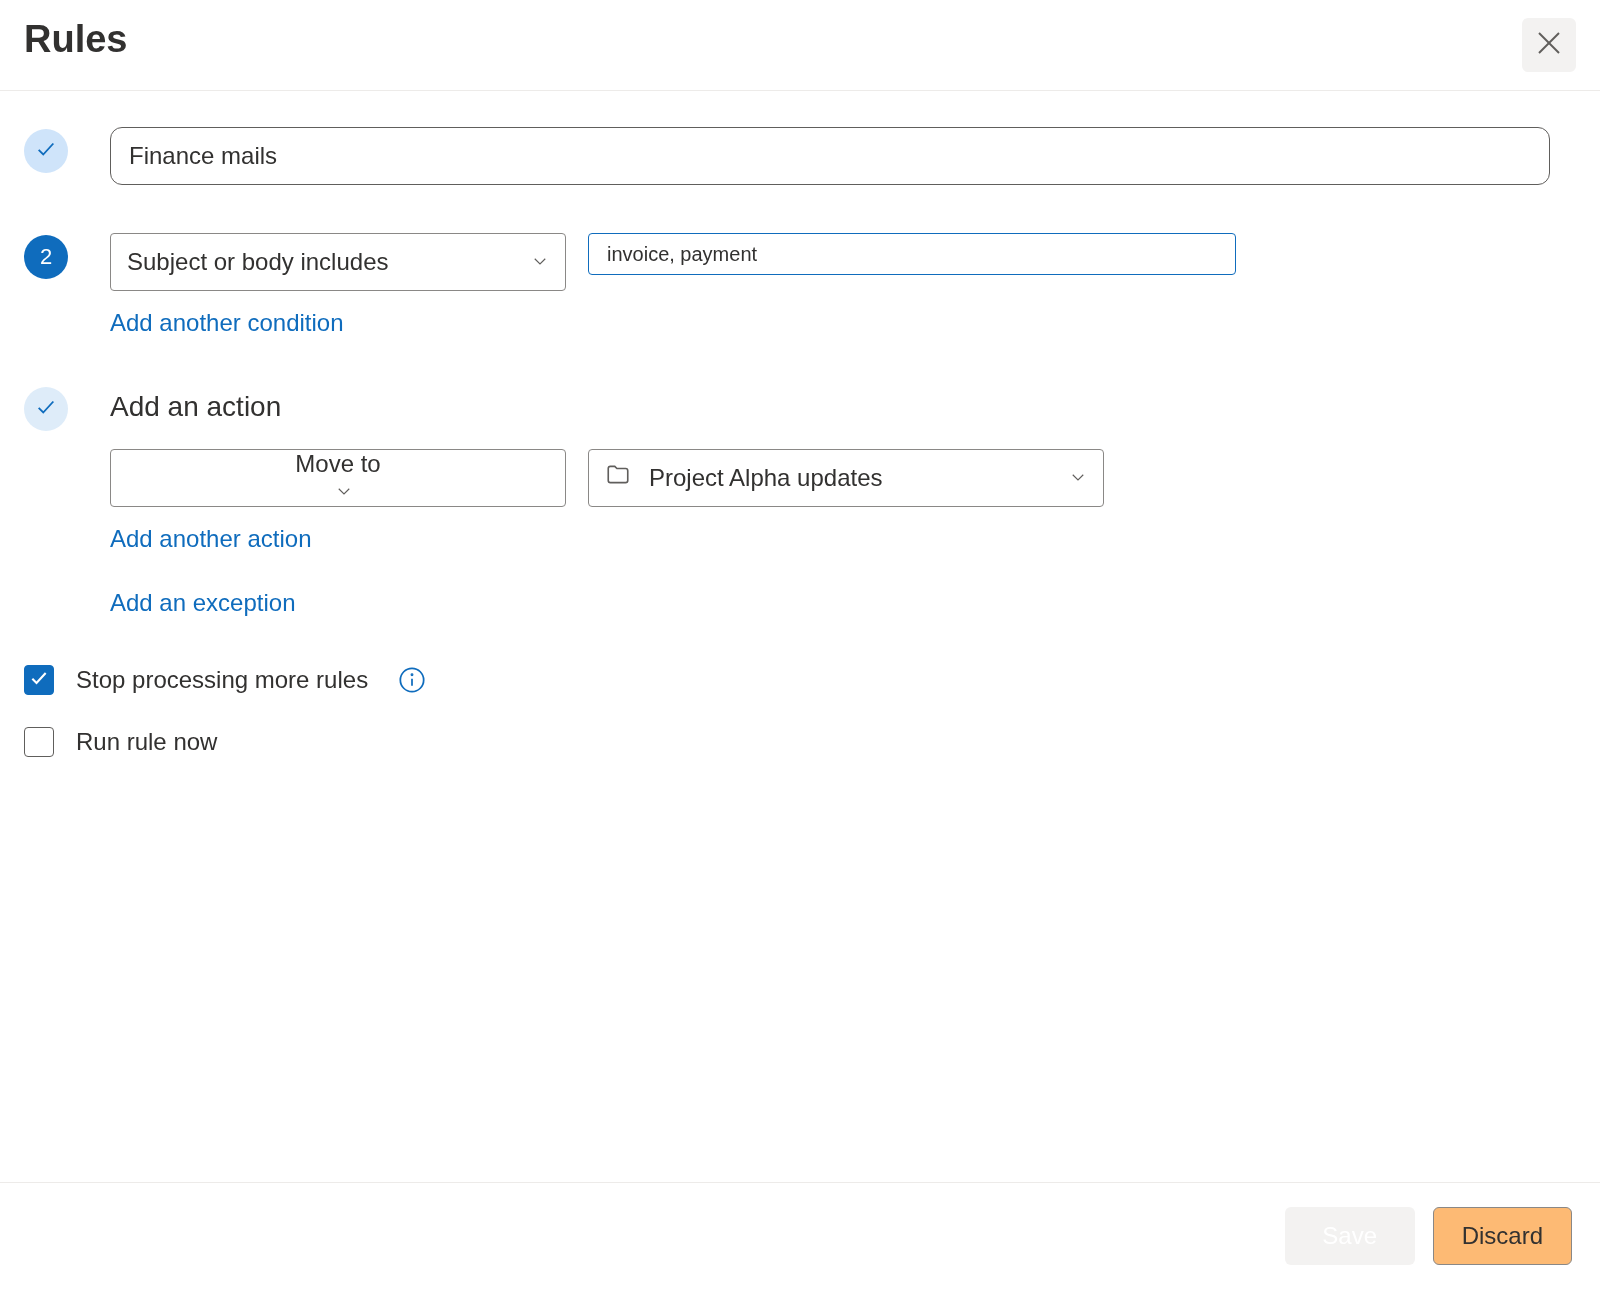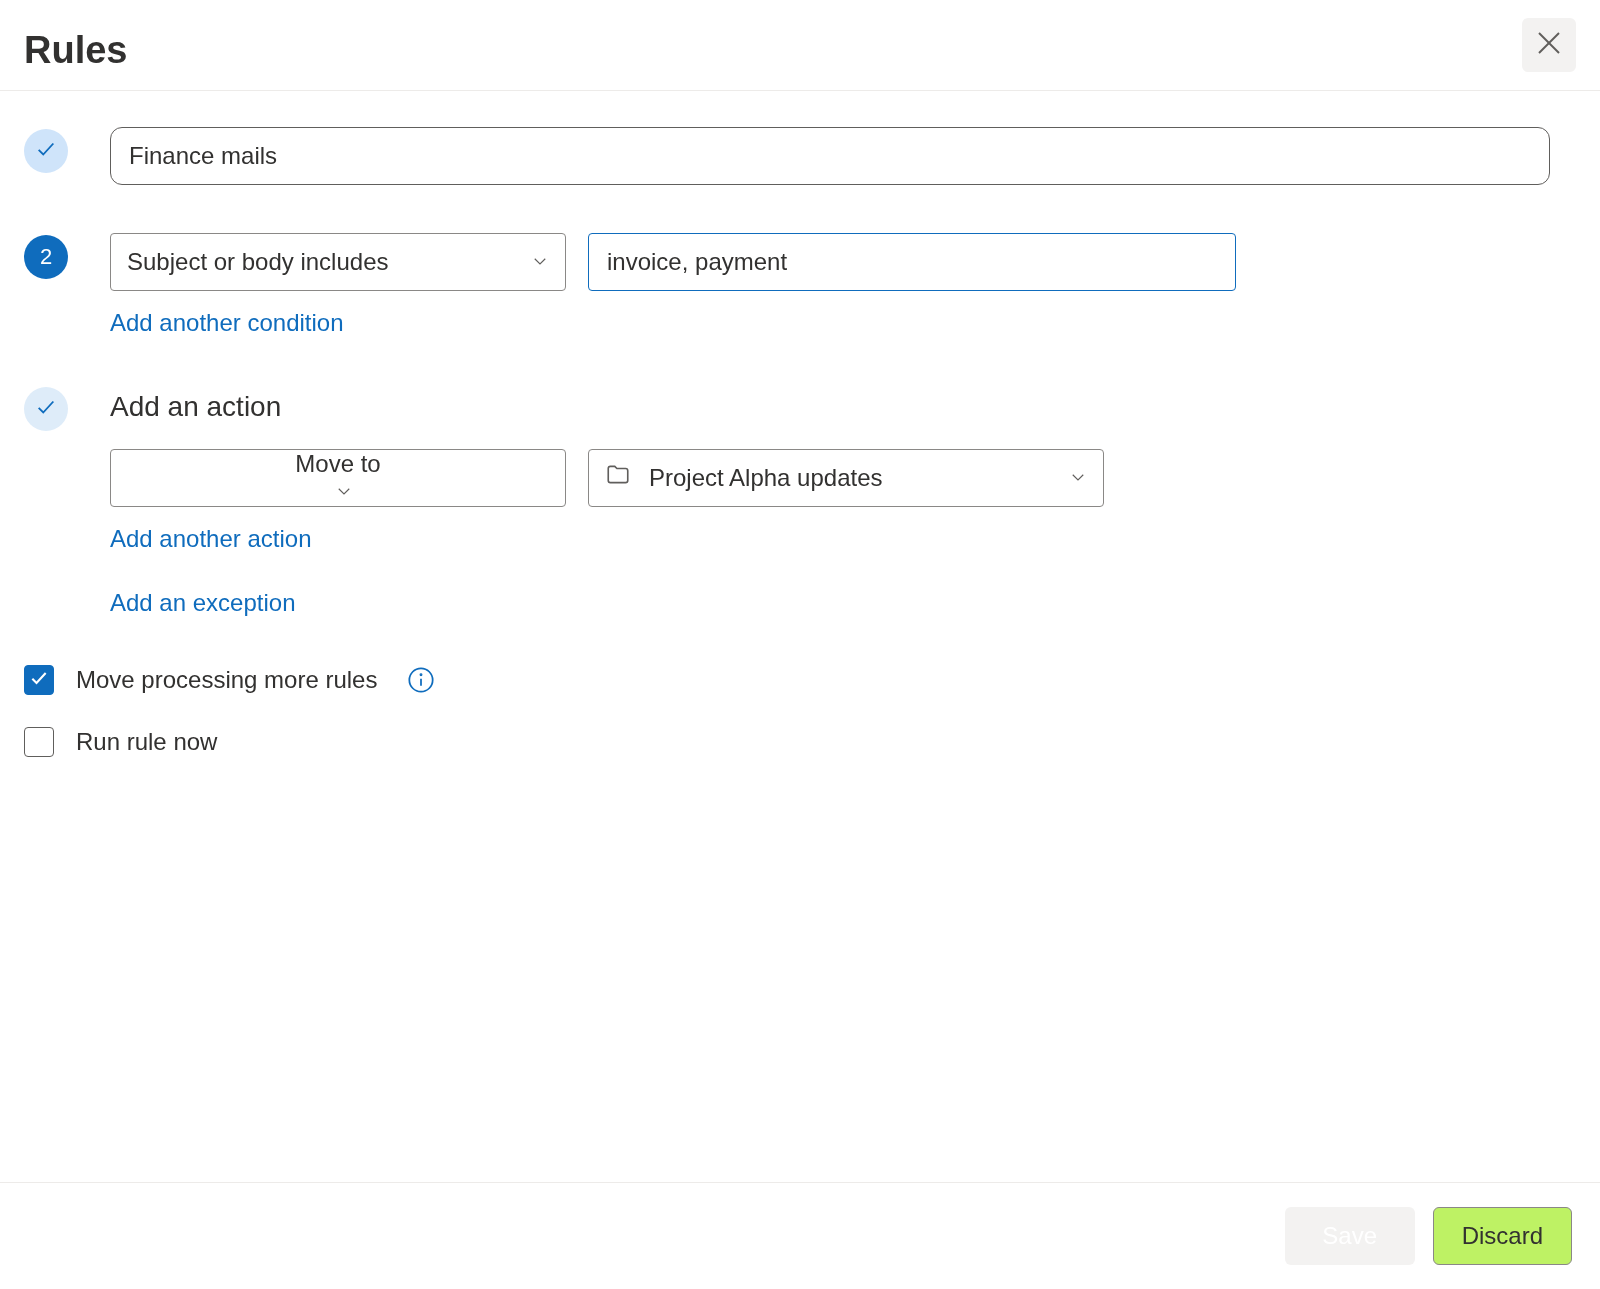--- a/index.html
+++ b/index.html
@@ -13,21 +13,21 @@
   }
   .dialog {
     width: 1600px;
     height: 1289px;
     position: relative;
     display: flex;
     flex-direction: column;
   }
   .header {
     display: flex;
-    align-items: flex-end;
+    align-items: flex-start;
     justify-content: space-between;
     padding: 18px 24px 18px 24px;
     border-bottom: 1px solid #edebe9;
   }
   .header h1 {
     font-size: 38px;
     font-weight: 600;
     margin: 0;
     color: #323130;
   }
@@ -107,24 +107,24 @@
     padding: 0 16px;
     font-size: 24px;
     color: #323130;
     cursor: pointer;
     background: #fff;
   }
   .combo .chev { flex:0 0 auto; margin-left: 12px; }
   .combo .chev svg { width: 18px; height: 18px; stroke: #605e5c; stroke-width:1.5; fill:none; }
   .combo.w-condition { width: 456px; }
   .text-input {
-    height: 58px;
+    height: 42px;
     border: 1px solid #0f6cbd;
     border-radius: 4px;
-    font-size: 24px;
+    font-size: 20px;
     padding: 0 18px;
     outline: none;
     color: #323130;
     font-family: inherit;
     width: 648px;
   }
   .link {
     color: #0f6cbd;
     font-size: 24px;
     cursor: pointer;
@@ -185,21 +185,21 @@
     cursor: pointer;
     display:flex; align-items:center; justify-content:center;
   }
   .btn.primary-disabled {
     background: #f3f2f1;
     color: #fff;
     border: none;
     cursor: default;
   }
   .btn.secondary {
-    background: #bef264;
+    background: #fdba74;
     color: #323130;
     border: 1px solid #8a8886;
   }
 </style>
 </head>
 <body>
 
 <div class="dialog">
 
   <div class="header">
@@ -291,21 +291,21 @@
 
     <div class="checks">
       <div class="check-row">
         <div class="checkbox checked">
           <span>
             <svg viewBox="0 0 24 24">
                 <polyline points="4 13 9 18 20 6"></polyline>
               </svg>
           </span>
         </div>
-        <span class="check-label">Move processing more rules</span>
+        <span class="check-label">Stop processing more rules</span>
         <span class="info-icon">
           <svg viewBox="0 0 24 24">
               <circle cx="12" cy="12" r="10"></circle>
               <line x1="12" y1="11" x2="12" y2="17"></line>
               <circle cx="12" cy="7.5" r="0.5" fill="#0f6cbd"></circle>
             </svg>
         </span>
       </div>
       <div class="check-row">
         <div class="checkbox"></div>

